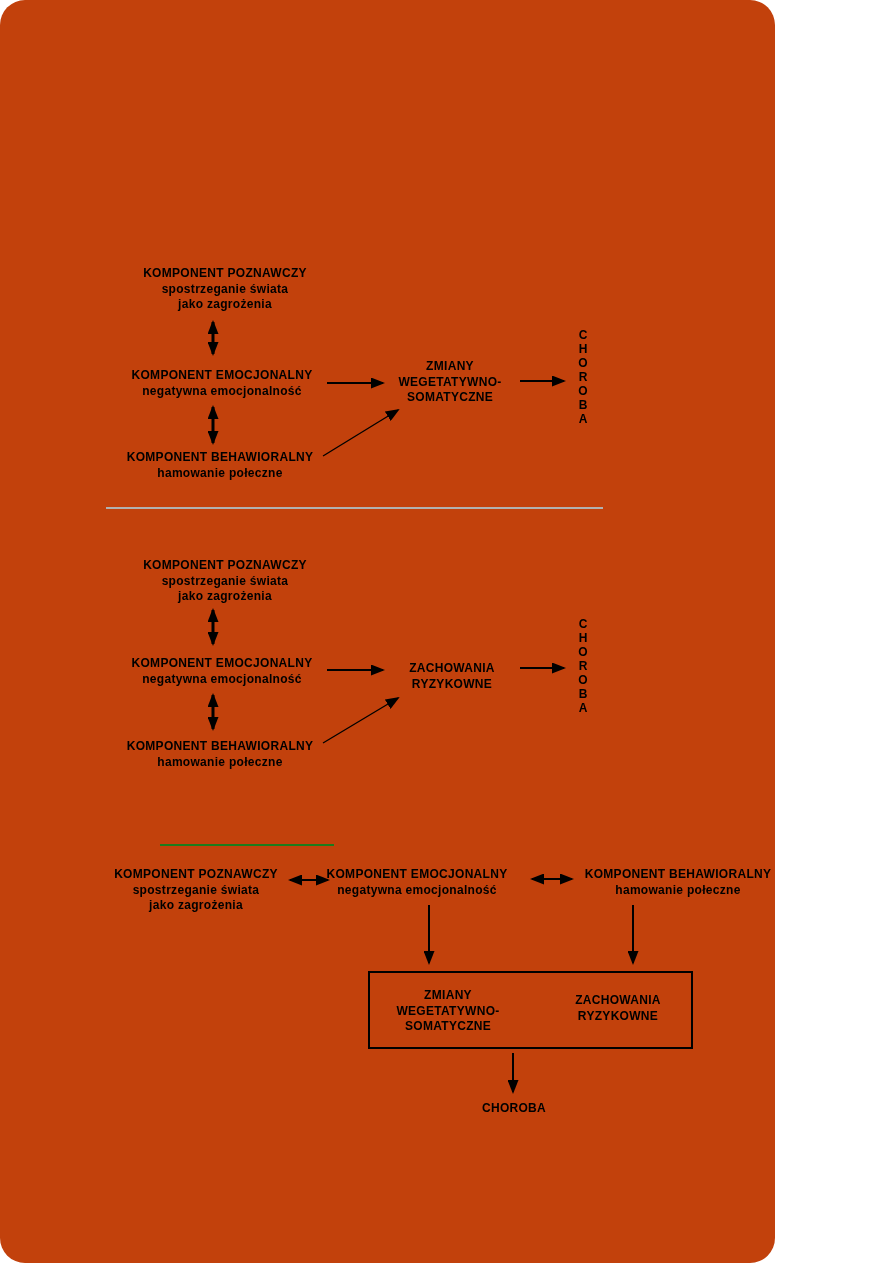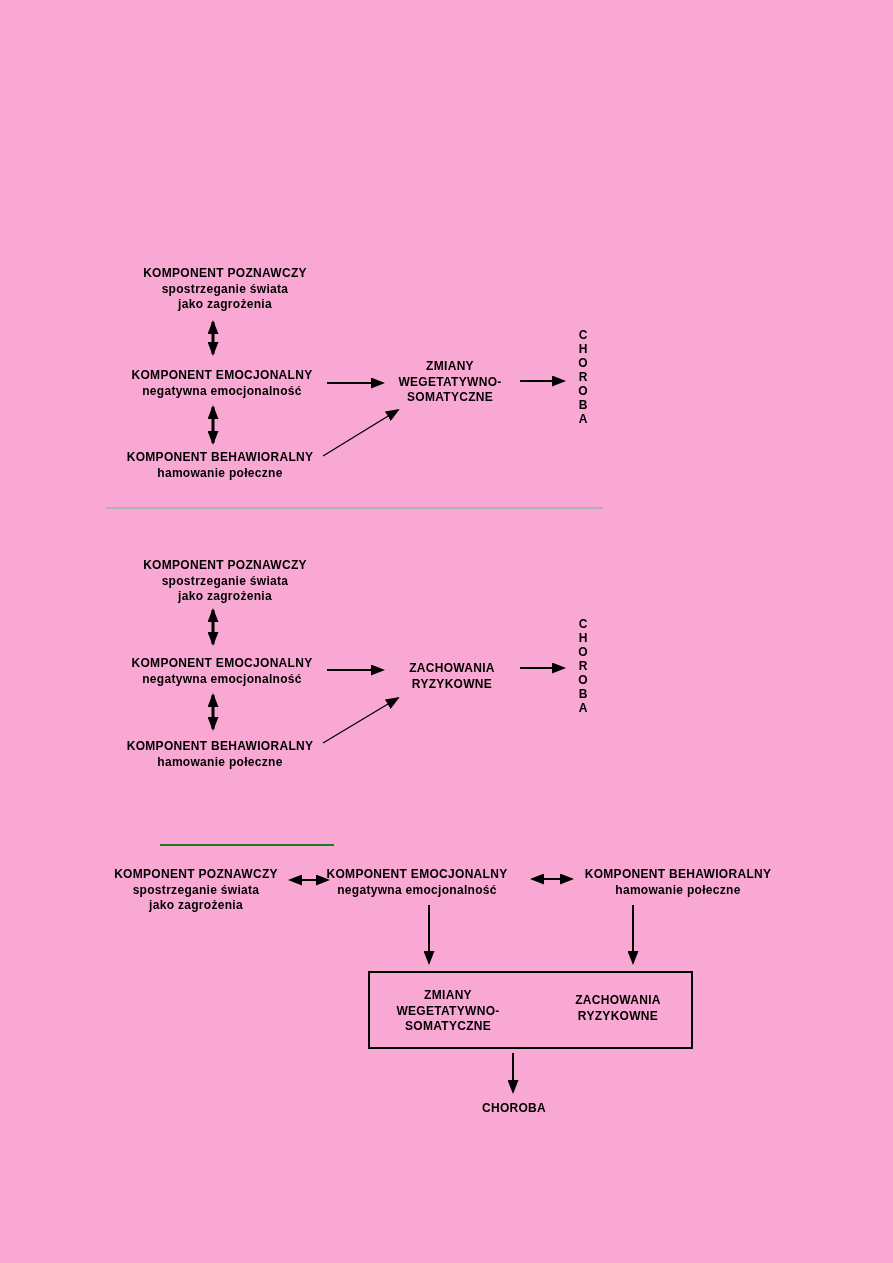--- a/index.html
+++ b/index.html
@@ -1,24 +1,25 @@
 <!DOCTYPE html>
 <html><head>
 <meta charset="utf-8">
 <style>
   * { margin: 0; padding: 0; box-sizing: border-box; }
   html, body { background: #ffffff; }
   body { font-family: "Liberation Sans", "DejaVu Sans", sans-serif; }
   .canvas {
     position: relative;
-    width: 893px;
+    width: 775px;
     height: 1263px;
-    background: #f9a8d4;
+    background: #c2410c;
     overflow: hidden;
     color: #000;
+    border-radius: 25px;
   }
   .arrows {
     position: absolute;
     left: 0; top: 0;
     width: 893px; height: 1263px;
   }
   .block {
     position: absolute;
     transform: translateX(-50%);
     text-align: center;

